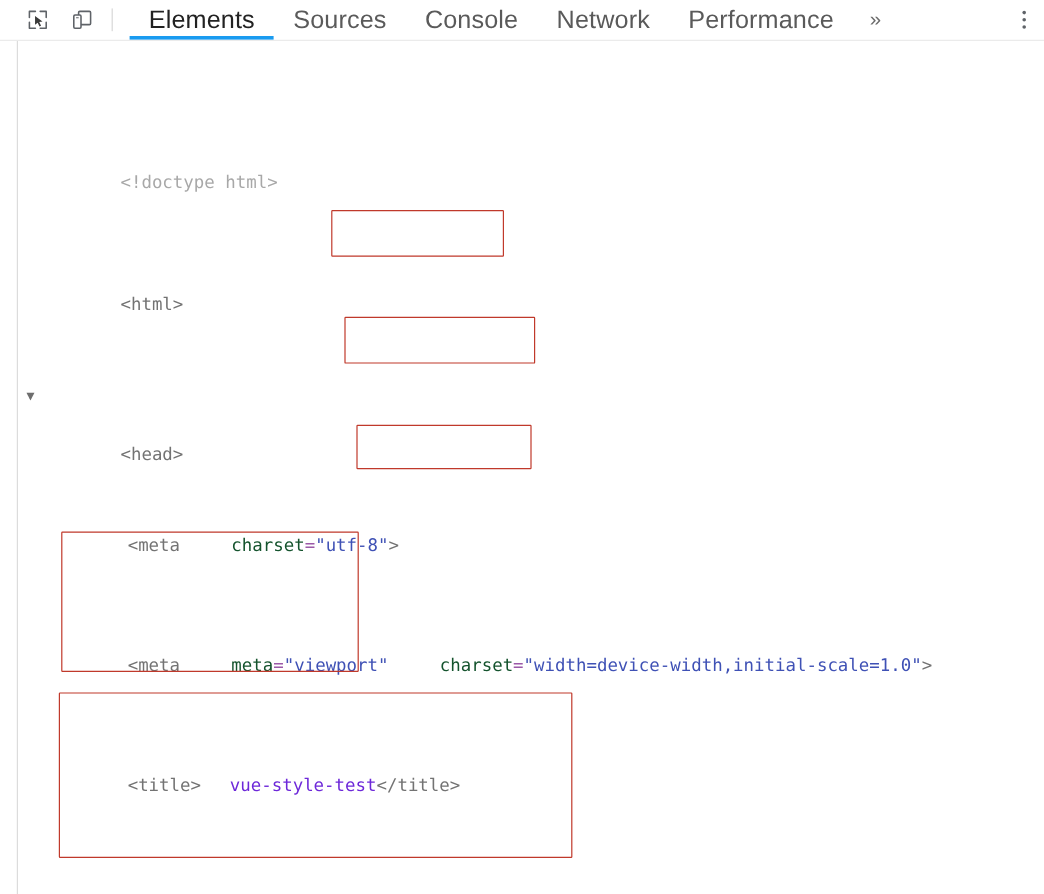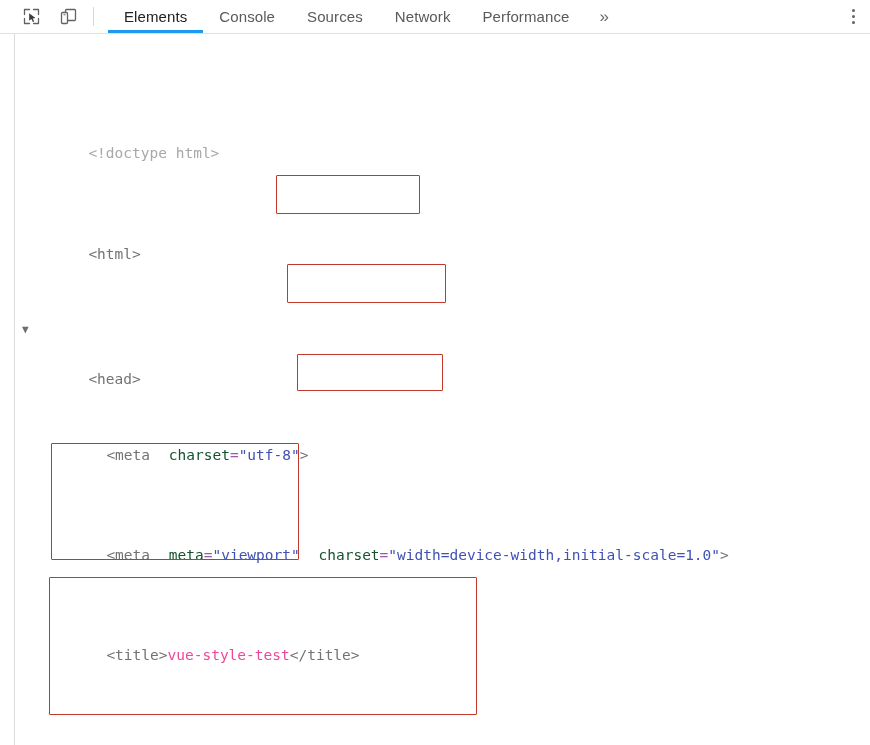--- a/index.html
+++ b/index.html
@@ -47,21 +47,21 @@
     display: flex;
     align-items: stretch;
     margin-left: 14px;
     flex: 1;
   }
   .tab {
     position: relative;
     display: flex;
     align-items: center;
     padding: 0 16px;
-    font-size: 15px;
+    font-size: 21px;
     color: #5a5a5a;
     white-space: nowrap;
     letter-spacing: .1px;
   }
   .tab.active {
     color: #222222;
   }
   .tab.active::after {
     content: "";
     position: absolute;
@@ -124,38 +124,38 @@
     position: relative;
     padding-top: 7px;
     font-family: "DejaVu Sans Mono", "Liberation Mono", monospace;
     font-size: 14.5px;
     line-height: 25.1px;
     white-space: pre;
   }
   .row {
     position: relative;
     height: 25.1px;
-    padding-left: 36px;
+    padding-left: 48px;
     box-sizing: border-box;
   }
   .tri {
     position: absolute;
     left: 22px;
     top: 0;
     color: #6e6e6e;
     font-size: 11px;
   }
 
   
   .doctype { color: #a8a8a8; }
   .tag     { color: #737373; }
   .punc    { color: #9b59a8; }
   .attr    { color: #14532d; margin-left: 10px; }
   .val     { color: #3f51b5; }
-  .txt     { color: #ec4899; }
+  .txt     { color: #6d28d9; margin-left: 24px; }
   .ind2 { padding-left: 54px; }
 
   
   .box {
     position: absolute;
     border: 1.6px solid #c0392b;
     box-sizing: border-box;
     pointer-events: none;
     border-radius: 1px;
   }
@@ -179,24 +179,24 @@
       </svg>
     </div>
   </div>
   <div class="tb-sep"></div>
 
   <div class="tabs">
     <div class="tab active">
       <span>Elements</span>
     </div>
     <div class="tab">
+      <span>Sources</span>
+    </div>
+    <div class="tab">
       <span>Console</span>
-    </div>
-    <div class="tab">
-      <span>Sources</span>
     </div>
     <div class="tab">
       <span>Network</span>
     </div>
     <div class="tab">
       <span>Performance</span>
     </div>
     <div class="tab overflow">
       <span>»</span>
     </div>

